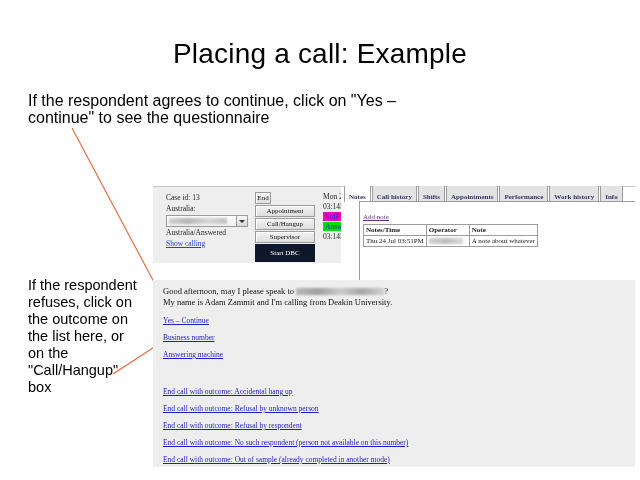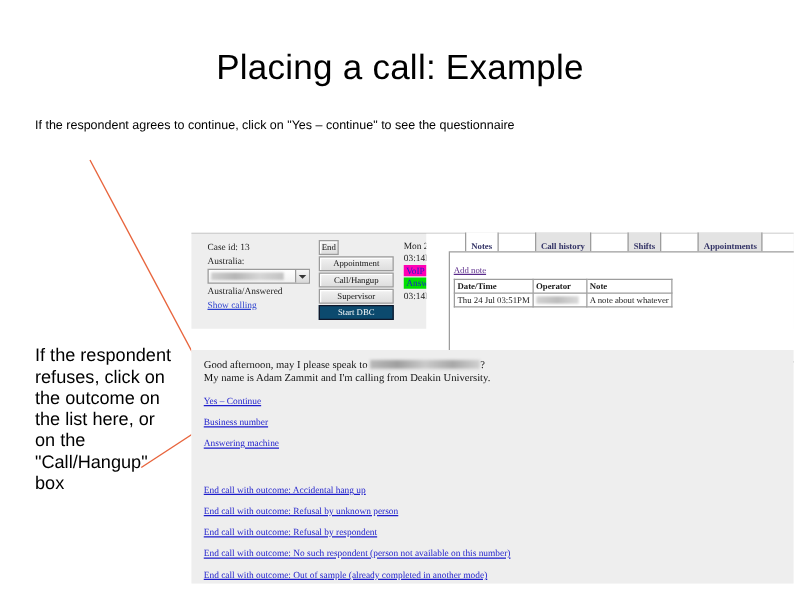--- a/index.html
+++ b/index.html
@@ -29,21 +29,21 @@
     color: #000;
     white-space: nowrap;
   }
 
   
   .callout-top {
     position: absolute;
     left: 28px;
     top: 92px;
     width: 430px;
-    font-size: 10px;
+    font-size: 16px;
     line-height: 17px;
     color: #000;
   }
   .callout-left {
     position: absolute;
     left: 28px;
     top: 277px;
     width: 112px;
     font-size: 14.5px;
     line-height: 17px;
@@ -144,22 +144,22 @@
     background: linear-gradient(180deg,#f2f2f2,#dedede);
     border: 1px solid #9b9b9b;
     box-shadow: inset 1px 1px 0 #ffffff;
     font-family: "Liberation Serif", serif;
     cursor: pointer;
     white-space: nowrap;
     overflow: hidden;
   }
   .app-btn.narrow { width: 16px; }
   .app-btn.danger {
-    background: #0c4a6e;
-    border: 1px solid #0f172a;
+    background: #0f172a;
+    border: 4px solid #0f172a;
     color: #ffffff;
     box-shadow: none;
   }
 
   
   .status-col {
     position: absolute;
     left: 170px;
     top: 5px;
     width: 52px;
@@ -200,21 +200,20 @@
     font-weight: bold;
     color: #333366;
     padding: 19px 4px 1px 4px;
     border: 1px solid #9d9d9d;
     border-bottom: none;
     background: #e3e3e3;
     margin-right: 1px;
     white-space: nowrap;
     cursor: pointer;
     font-family: "Liberation Serif", serif;
-    margin-left: 28px;
   }
   .tab.active { background: #ffffff; }
   .tab-body {
     position: absolute;
     left: 18px;
     top: 14px;
     width: 284px;
     height: 89px;
     border: 1px solid #9d9d9d;
     background: #ffffff;
@@ -348,21 +347,21 @@
         <div class="tab">Appointments</div>
         <div class="tab">Performance</div>
         <div class="tab">Work history</div>
         <div class="tab">Info</div>
       </div>
       <div class="tab-body">
         <span class="addnote">Add note</span>
         <table class="notes">
           <thead>
             <tr>
-              <th>Date/Time</th>
+              <th>Notes/Time</th>
               <th>Operator</th>
               <th>Note</th>
             </tr>
           </thead>
           <tbody>
             <tr>
               <td>Thu 24 Jul 03:51PM</td>
               <td class="blur-cell">
                   <span></span>
                 </td>

